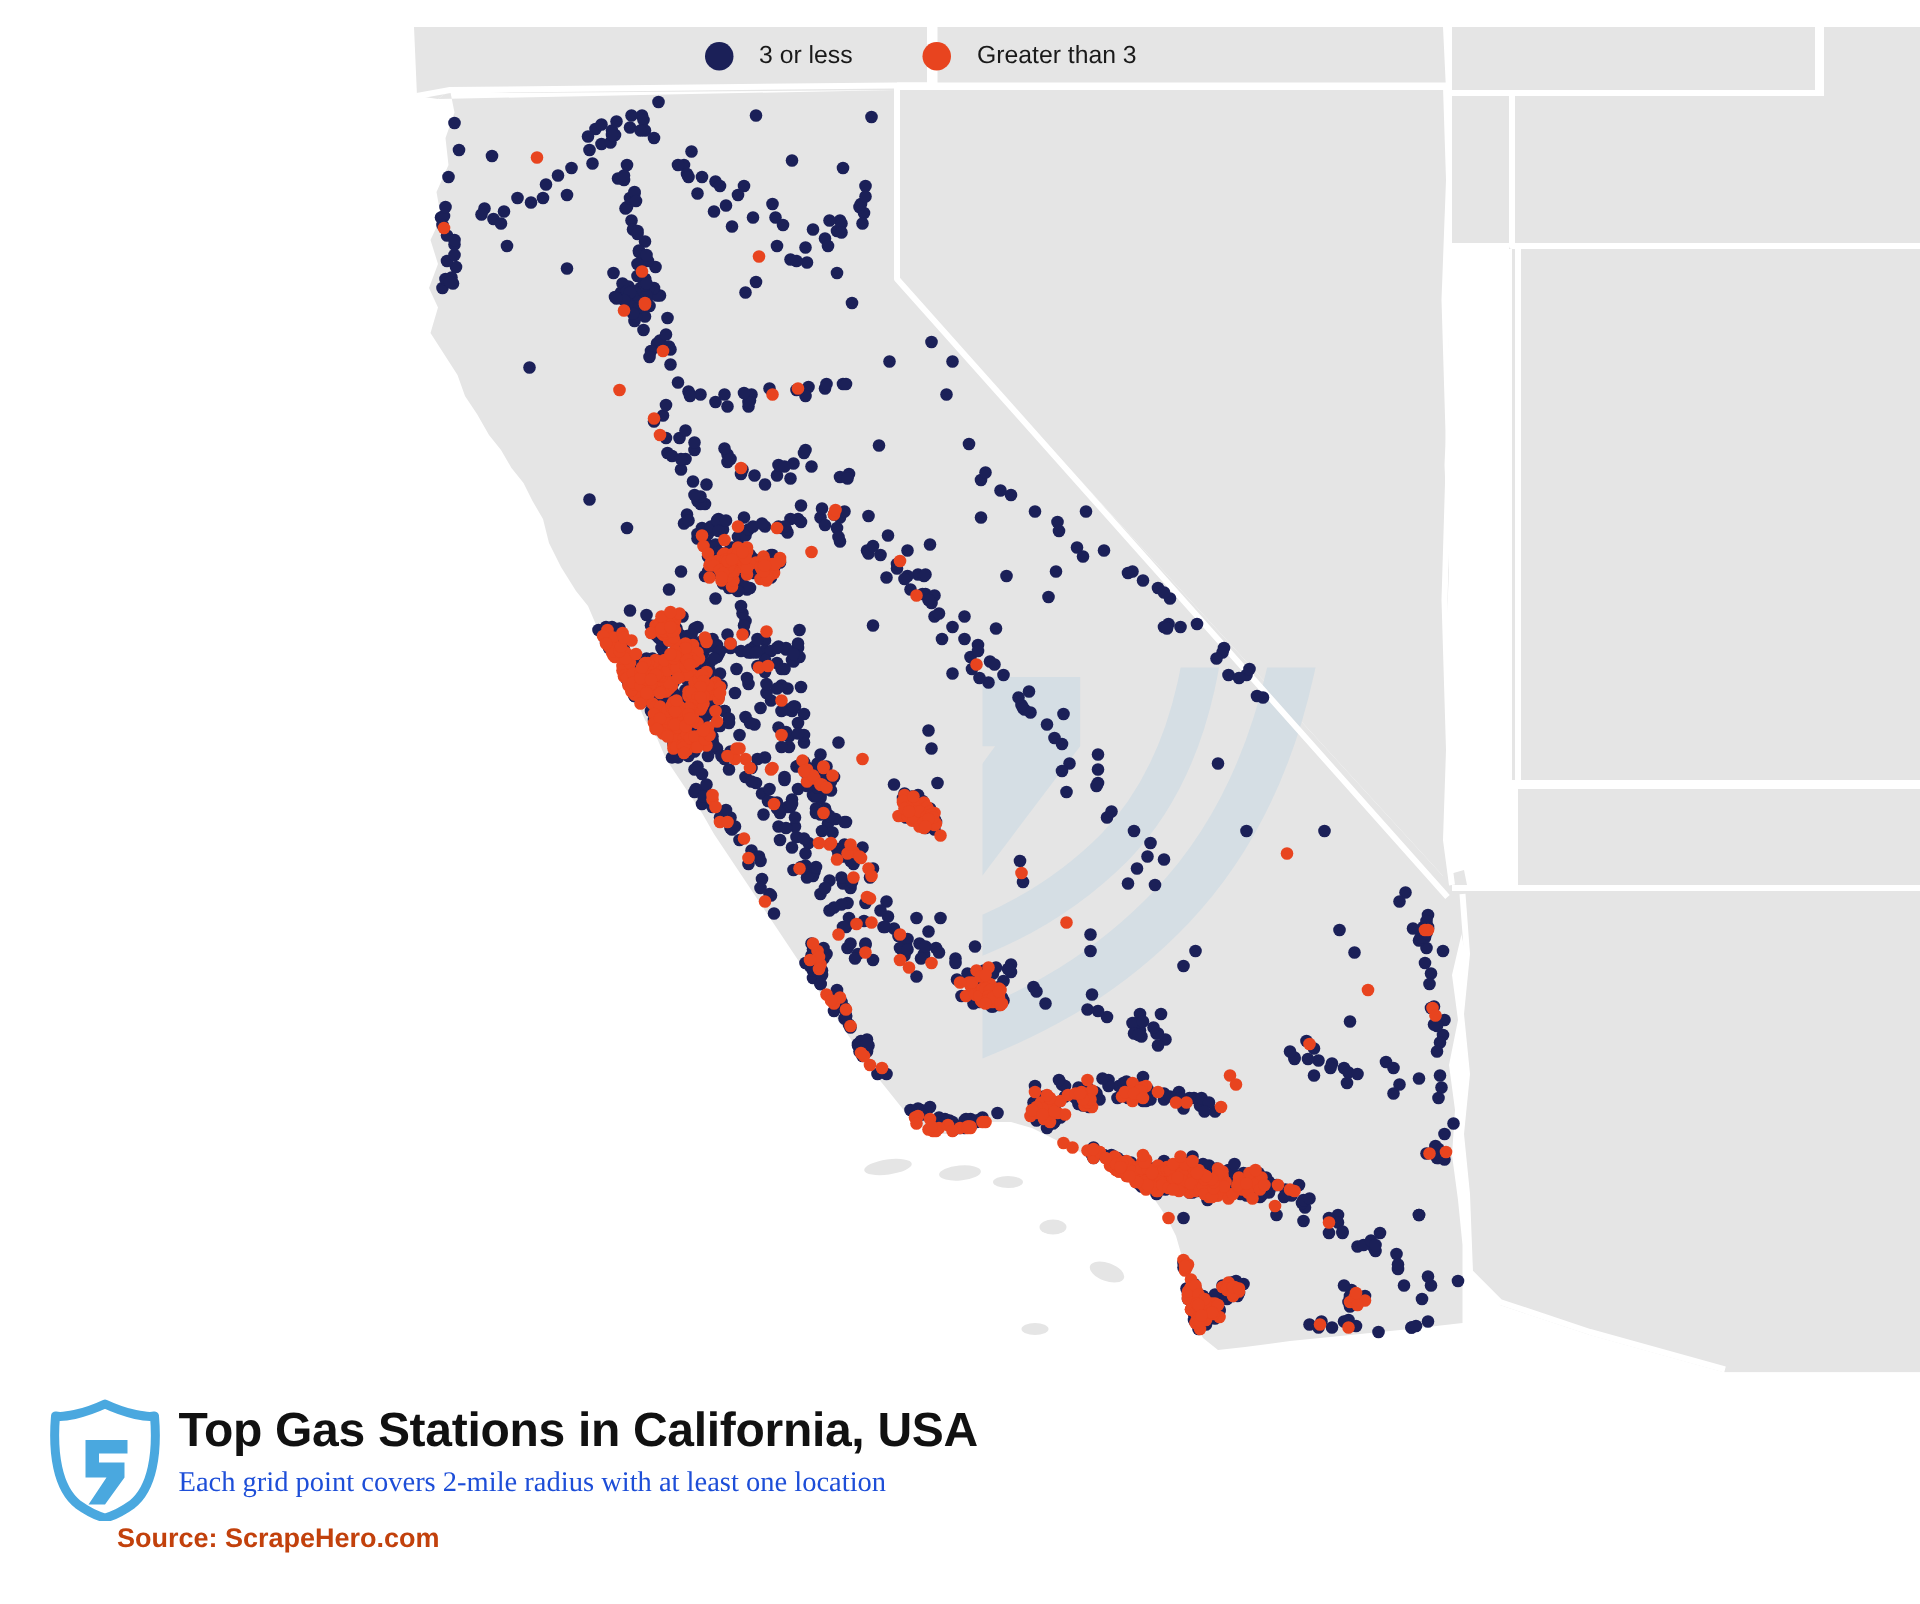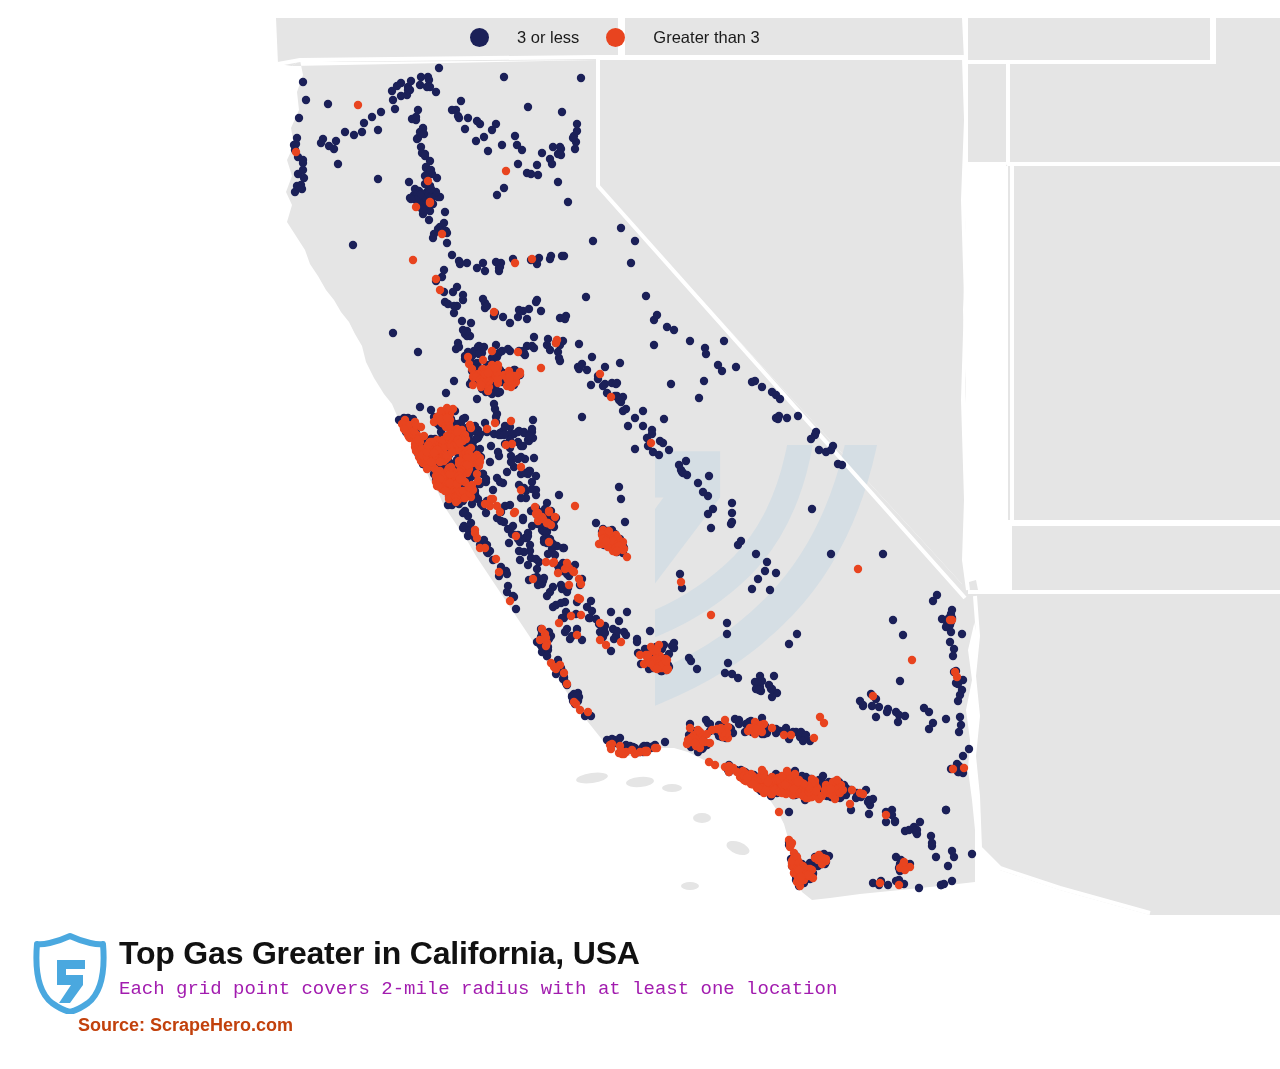--- a/index.html
+++ b/index.html
@@ -5,34 +5,34 @@
   html,body{margin:0;padding:0;background:#ffffff;}
   body{width:1280px;height:1069px;position:relative;overflow:hidden;
        font-family:"Liberation Sans",sans-serif;}
 
   
   #map-panel{position:absolute;left:0;top:0;width:1280px;height:915px;overflow:hidden;background:#ffffff;}
   #map-svg{position:absolute;left:0;top:0;}
 
   
   #legend{position:absolute;left:470px;top:28px;display:flex;align-items:center;gap:0px;z-index:30;}
-  .legend-item{display:flex;align-items:center;gap:11px;}
-  .legend-item + .legend-item{margin-left:27px;}
+  .legend-item{display:flex;align-items:center;}
+  .legend-item + .legend-item{margin-left:47px;}
   .legend-swatch{width:19px;height:19px;border-radius:50%;display:inline-block;}
   .legend-label{margin-left:17px;font-size:16.5px;color:#1a1a1a;white-space:nowrap;
                 font-family:"Liberation Sans",sans-serif;}
 
   
   #footer{position:absolute;left:0;top:915px;width:1280px;height:154px;background:#ffffff;}
   #logo-wrap{position:absolute;left:33px;top:17px;width:74px;height:82px;}
   #title-block{position:absolute;left:119px;top:22px;}
   #page-title{font-size:32px;font-weight:bold;color:#111111;letter-spacing:-0.2px;
               font-family:"Liberation Sans",sans-serif;line-height:1.05;}
-  #page-subtitle{margin-top:7px;font-size:19px;color:#a21caf;
-                 font-family:Liberation Mono, monospace;}
+  #page-subtitle{margin-top:7px;font-size:19px;color:#1d4ed8;
+                 font-family:Liberation Serif, serif;}
   #source-line{position:absolute;left:78px;top:100px;font-size:18px;font-weight:bold;color:#c2410c;
                font-family:"Liberation Sans",sans-serif;}
 </style>
 </head>
 <body>
 
 <div id="map-panel">
 
   <svg id="map-svg" width="1280" height="915" viewBox="0 0 1280 915">
 
@@ -3168,18 +3168,18 @@
 
   <div id="logo-wrap">
     <svg width="74" height="82" viewBox="0 0 74 82">
       <path d="M37,4 C52,11 65,13 70,12 C72,36 69,60 55,71 C48,76 41,79 37,80
                C33,79 26,76 19,71 C5,60 2,36 4,12 C9,13 22,11 37,4 Z" fill="none" stroke="#4aa8df" stroke-width="6" stroke-linejoin="round"></path>
       <path d="M24,28 L52,28 L52,37 L33,37 L33,43 L50,43 L50,53 L37,71 L26,71 L38,53 L24,53 Z" fill="#4aa8df"></path>
     </svg>
   </div>
 
   <div id="title-block">
-    <div id="page-title">Top Gas Greater in California, USA</div>
+    <div id="page-title">Top Gas Stations in California, USA</div>
     <div id="page-subtitle">Each grid point covers 2-mile radius with at least one location</div>
   </div>
 
   <div id="source-line">Source: ScrapeHero.com</div>
 </div>
 
 </body></html>

